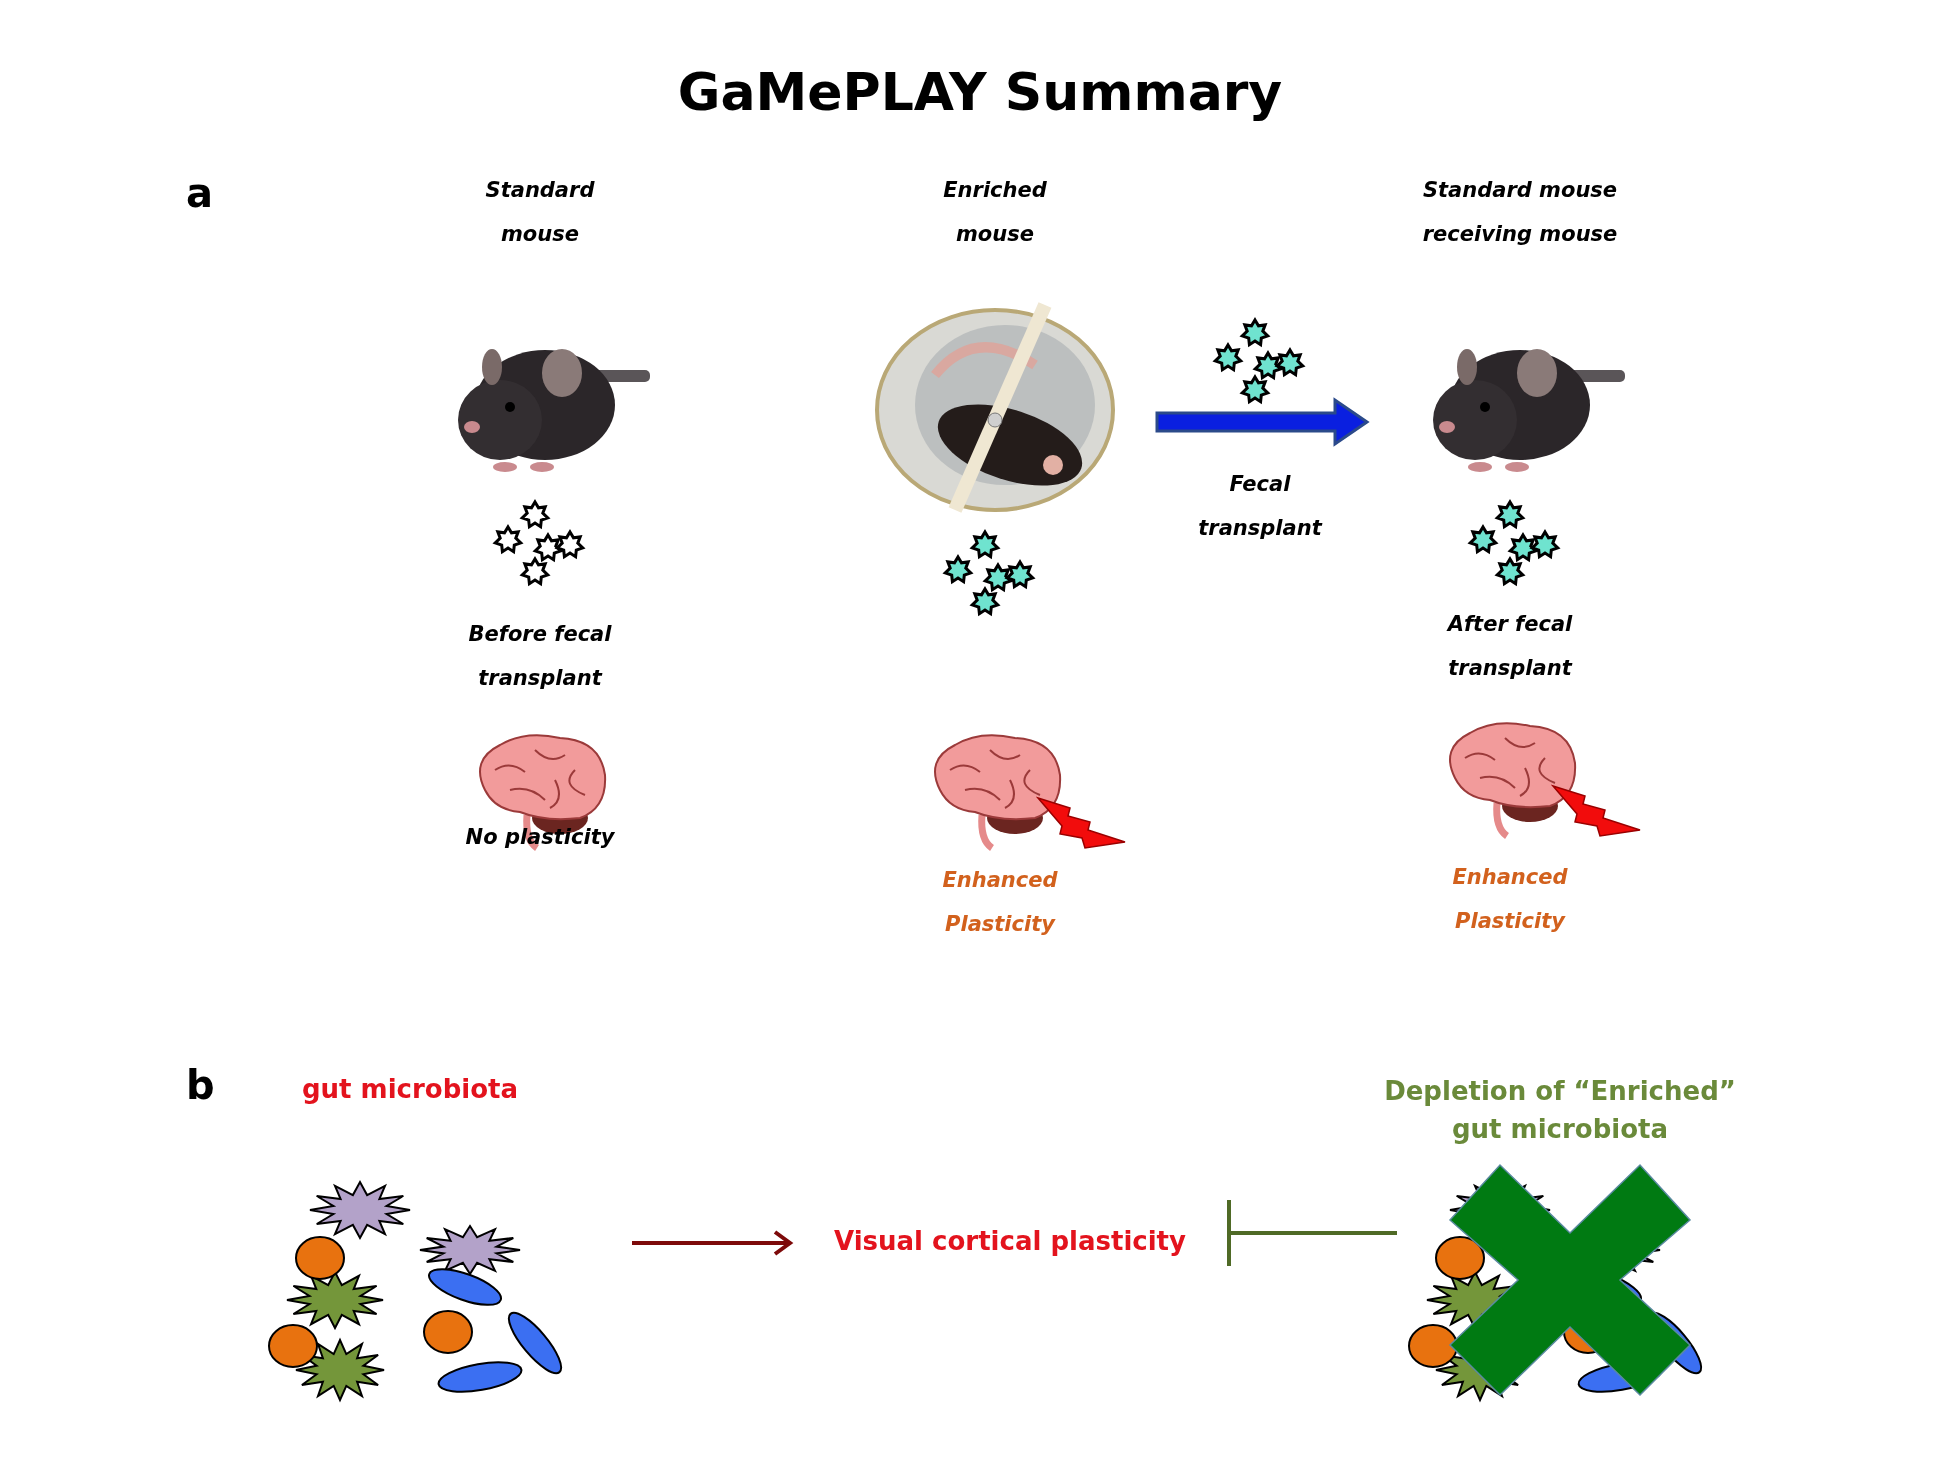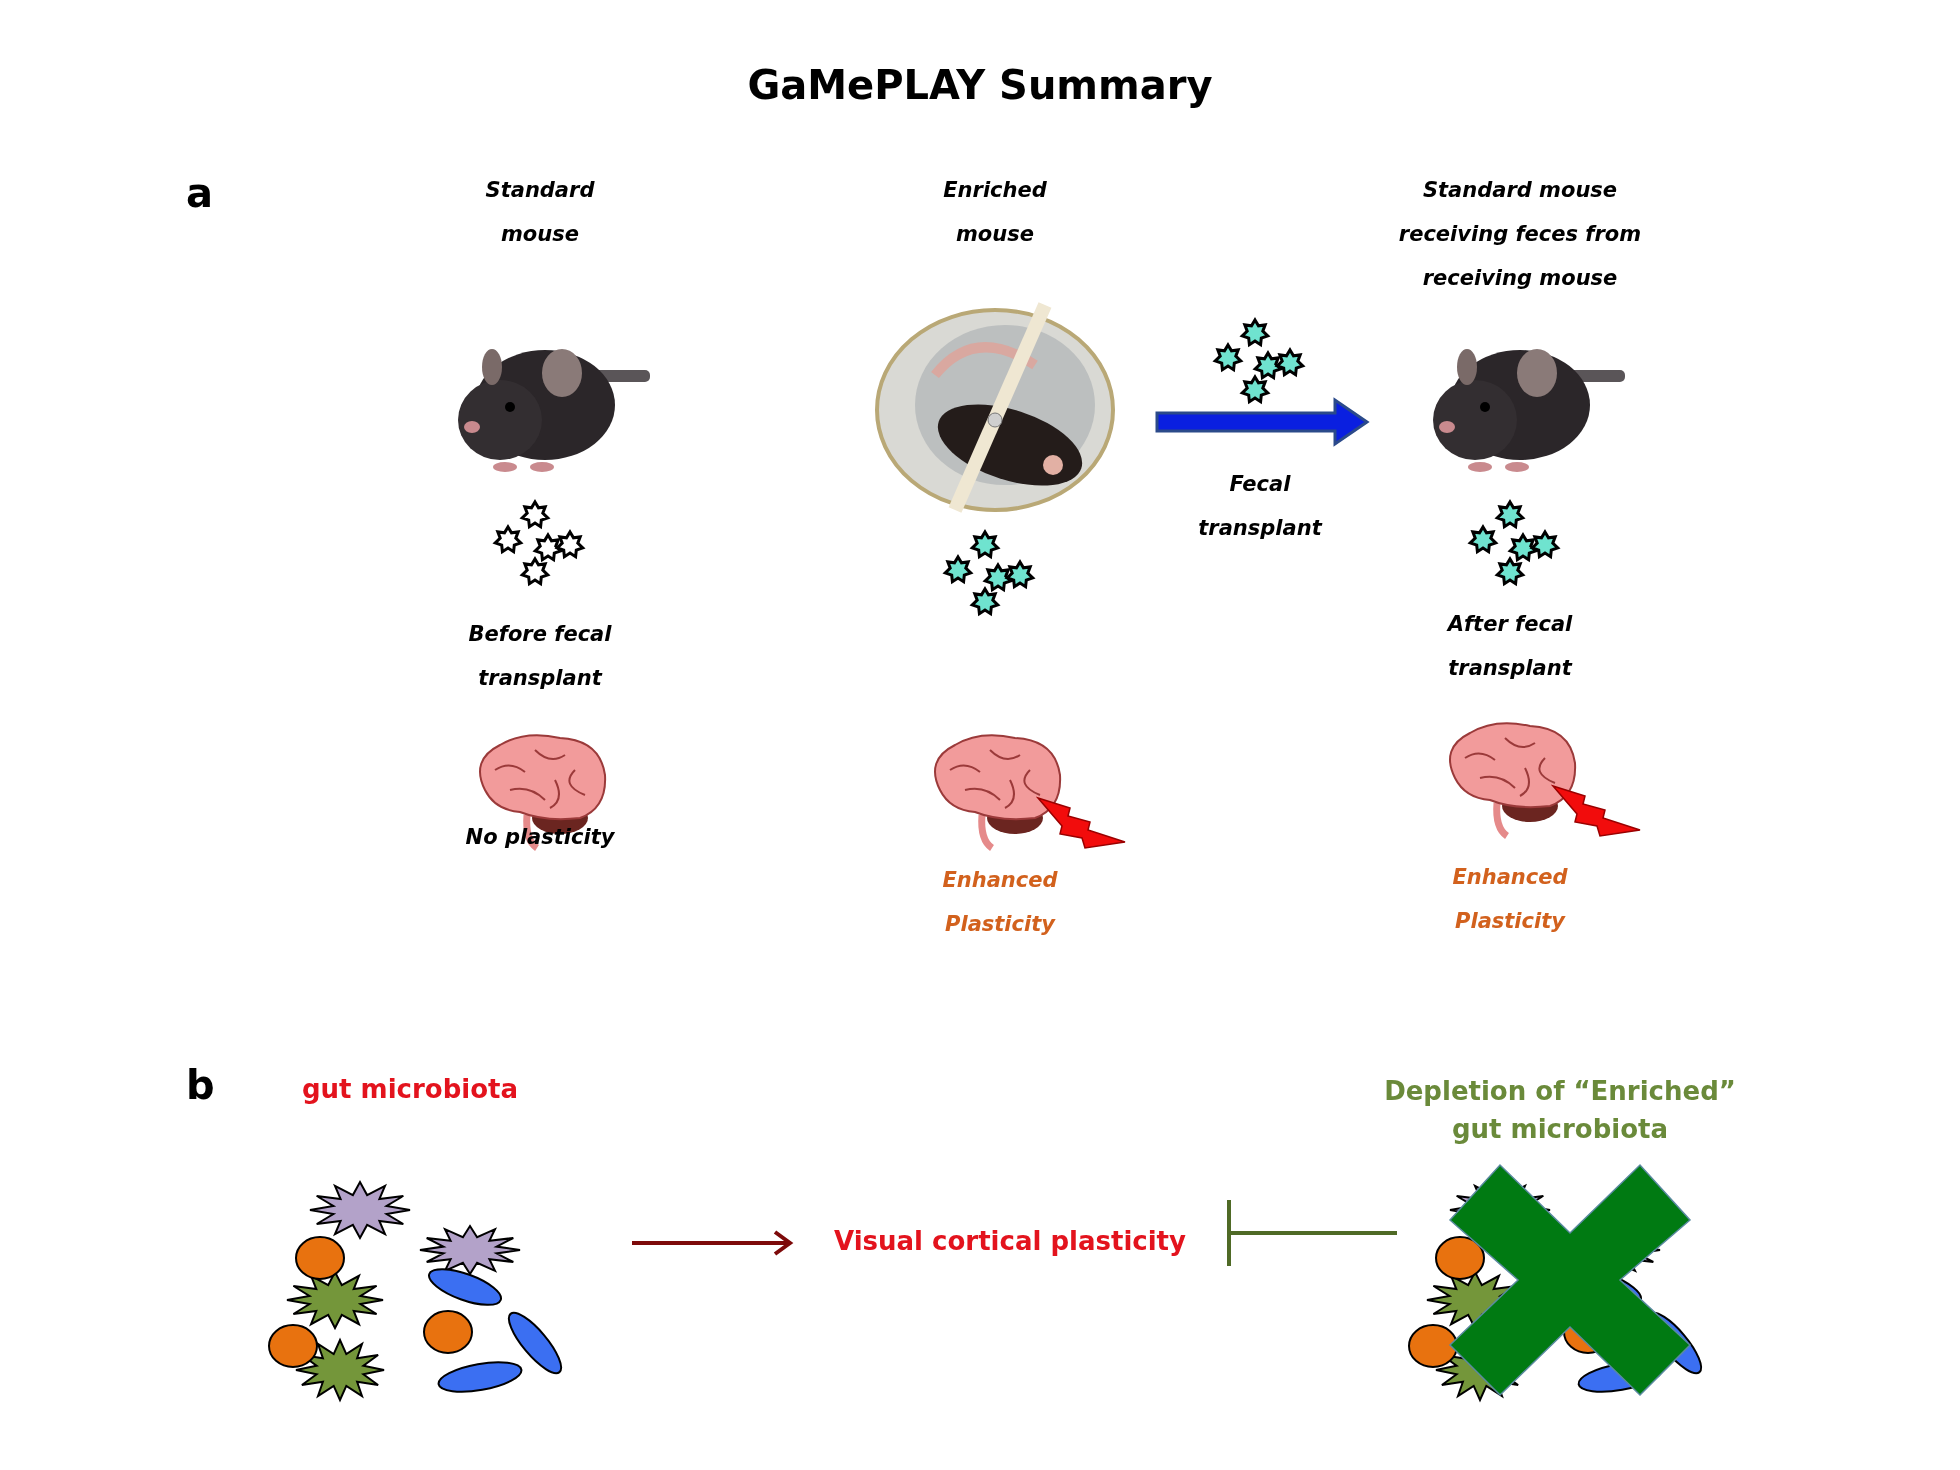--- a/index.html
+++ b/index.html
@@ -1,19 +1,19 @@
 <!DOCTYPE html>
 <html><head>
 <meta charset="utf-8">
 <style>
   html, body { margin: 0; padding: 0; background: #ffffff; }
   body { width: 1960px; height: 1470px; position: relative; overflow: hidden;
          font-family: "DejaVu Sans", "Liberation Sans", sans-serif; }
   .abs { position: absolute; }
-  .title { left: 0; width: 1960px; top: 62px; text-align: center; font-size: 40px; font-weight: bold; color: #000; }
+  .title { left: 0; width: 1960px; top: 62px; text-align: center; font-size: 52px; font-weight: bold; color: #000; }
   .panel-letter { font-size: 40px; font-weight: bold; color: #000; }
   .lbl { font-size: 21px; font-weight: bold; font-style: italic; color: #000; text-align: center; line-height: 44px; }
   .orange { color: #d2611d; }
   .blbl { font-size: 26px; font-weight: bold; text-align: center; line-height: 38px; }
   .red { color: #e3131d; }
   .olive { color: #6a8a3a; }
   svg { overflow: visible; }
 </style>
 </head>
 <body>
@@ -27,21 +27,20 @@
   <div>mouse</div>
 </div>
 
 <div class="abs lbl" style="left:845px; width:300px; top:168px;">
   <div>Enriched</div>
   <div>mouse</div>
 </div>
 
 <div class="abs lbl" style="left:1300px; width:440px; top:168px;">
   <div>Standard mouse</div>
-  <div>receiving feces from</div>
   <div>receiving mouse</div>
 </div>
 
 <svg class="abs" style="left:450px; top:335px;" width="200" height="140">
   <g>
     <rect x="120" y="35" width="80" height="12" rx="5" fill="#5a5558"></rect>
     <ellipse cx="95" cy="70" rx="70" ry="55" fill="#2b2629"></ellipse>
     <ellipse cx="50" cy="85" rx="42" ry="40" fill="#332e31"></ellipse>
     <ellipse cx="112" cy="38" rx="20" ry="24" fill="#8a7a78"></ellipse>
     <ellipse cx="42" cy="32" rx="10" ry="18" fill="#7a6a68"></ellipse>

